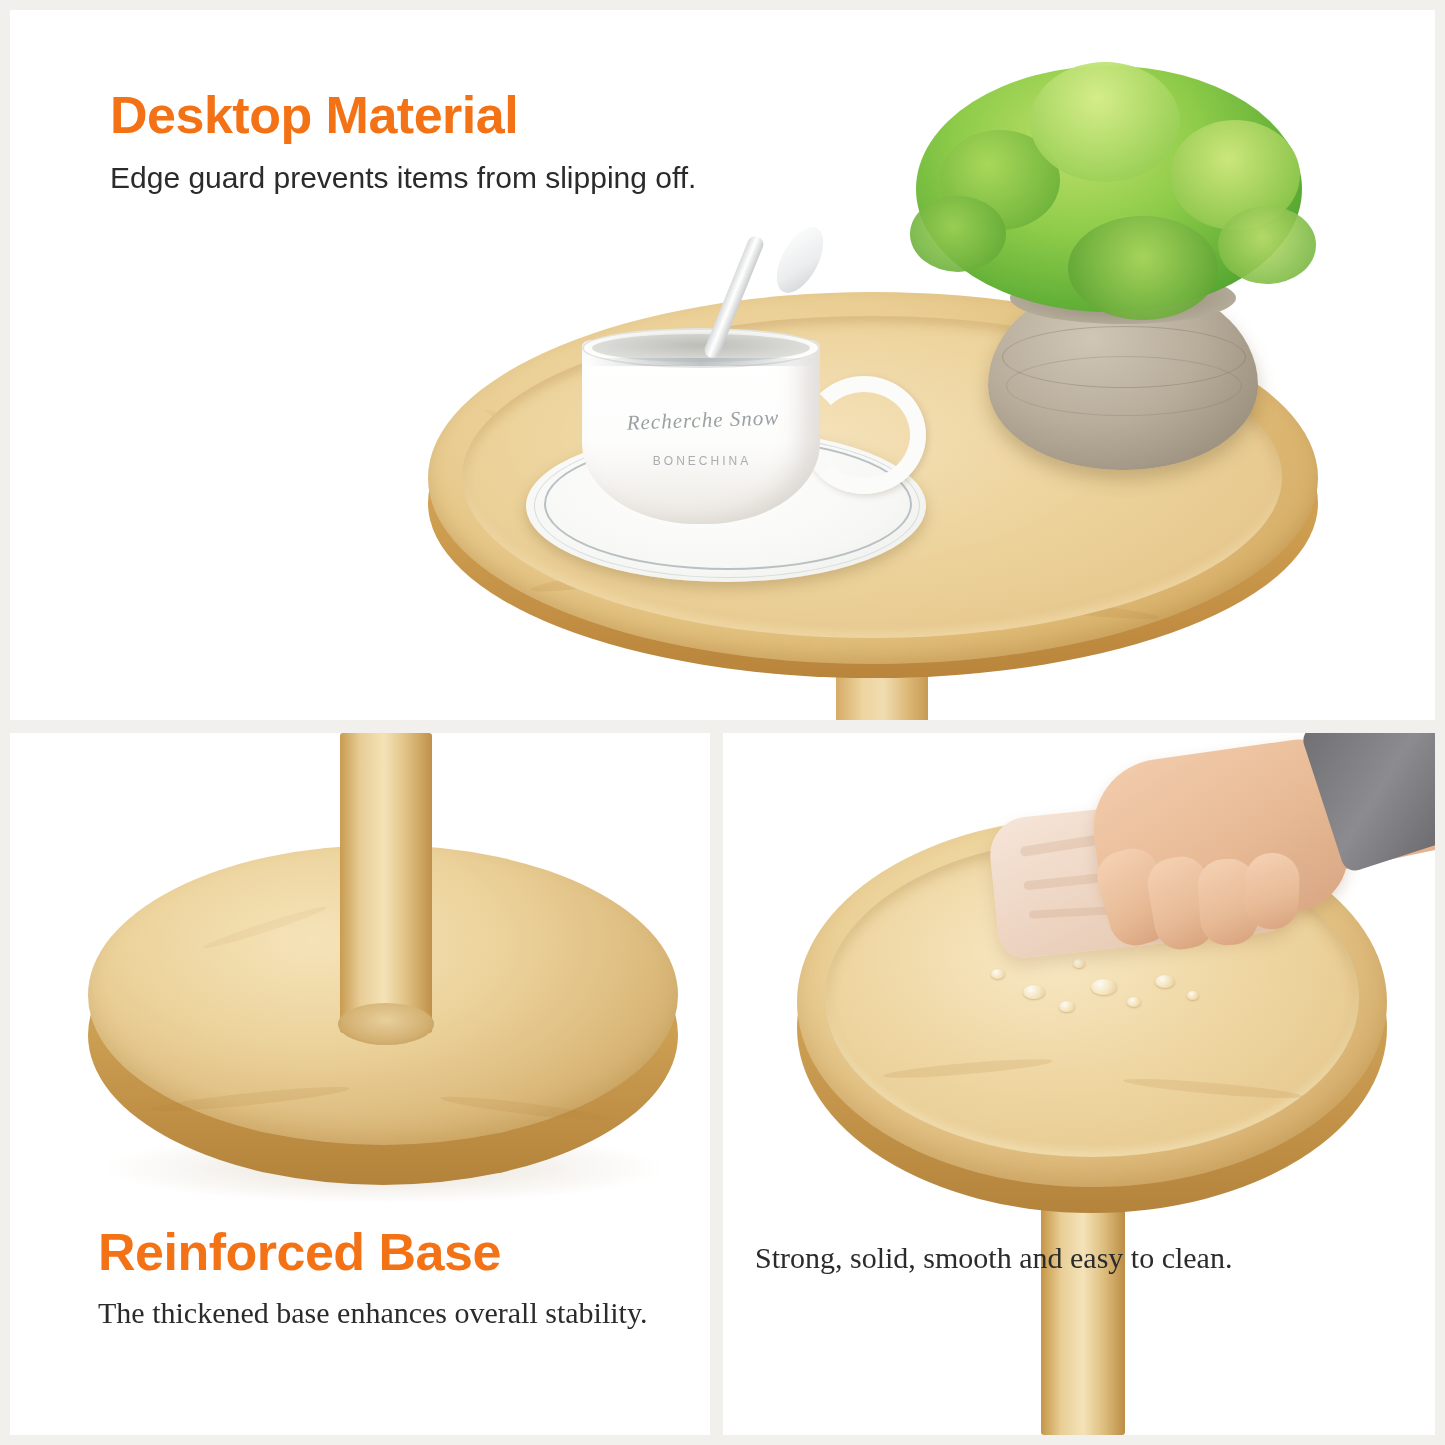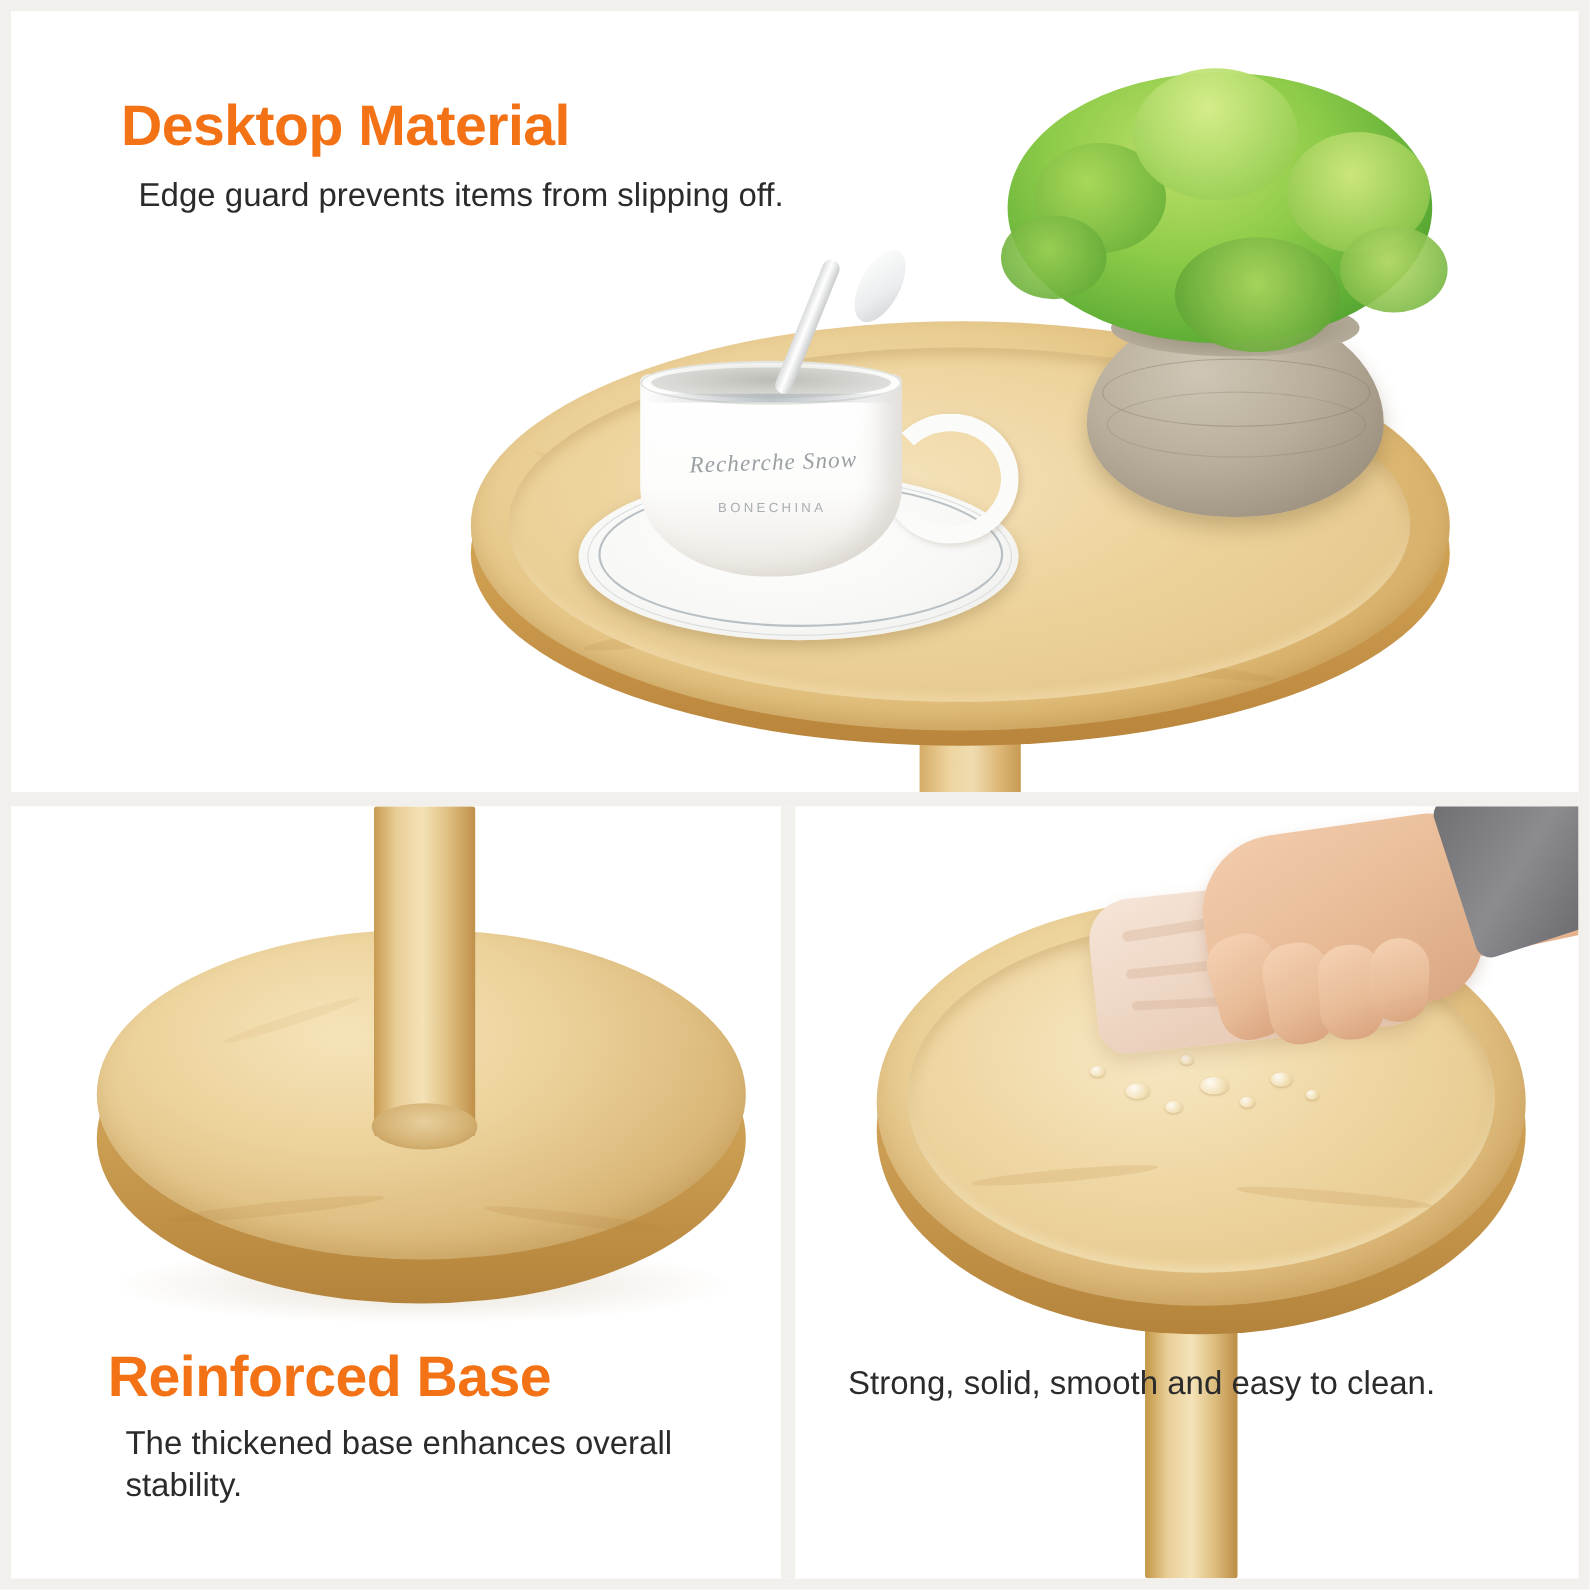--- a/index.html
+++ b/index.html
@@ -74,49 +74,49 @@
     color: #F47216;
     letter-spacing: -0.5px;
     line-height: 1.05;
     margin: 0;
     white-space: nowrap;
   }
   .subline {
     font-size: 30px;
     color: #2b2b2b;
     line-height: 1.28;
-    margin: 16px;
+    margin: 0;
     font-weight: 400;
   }
 
   #top-text {
     position: absolute;
     left: 100px;
     top: 78px;
     z-index: 10;
   }
   #top-text .subline { margin-top: 16px; }
 
   #bl-text {
     position: absolute;
     left: 88px;
     top: 492px;
     z-index: 10;
     width: 600px;
   }
-  #bl-text .subline { margin-top: 14px; }
+  #bl-text .subline { margin-top: 14px; font-family: Liberation Serif, serif; }
 
   #br-text {
     position: absolute;
     left: 32px;
     top: 492px;
     z-index: 10;
     width: 660px;
   }
-  #br-text .subline { margin-top: 14px; }
+  #br-text .subline { margin-top: 14px; font-family: Liberation Serif, serif; }
 
   
   #top-scene { position: absolute; inset: 0; }
   
   .tabletop-edge {
     position: absolute;
     left: 418px; top: 318px;
     width: 890px; height: 350px;
     border-radius: 50%;
     background: linear-gradient(180deg, #d7ab61 0%, #cf9f51 55%, #b9843b 100%);

